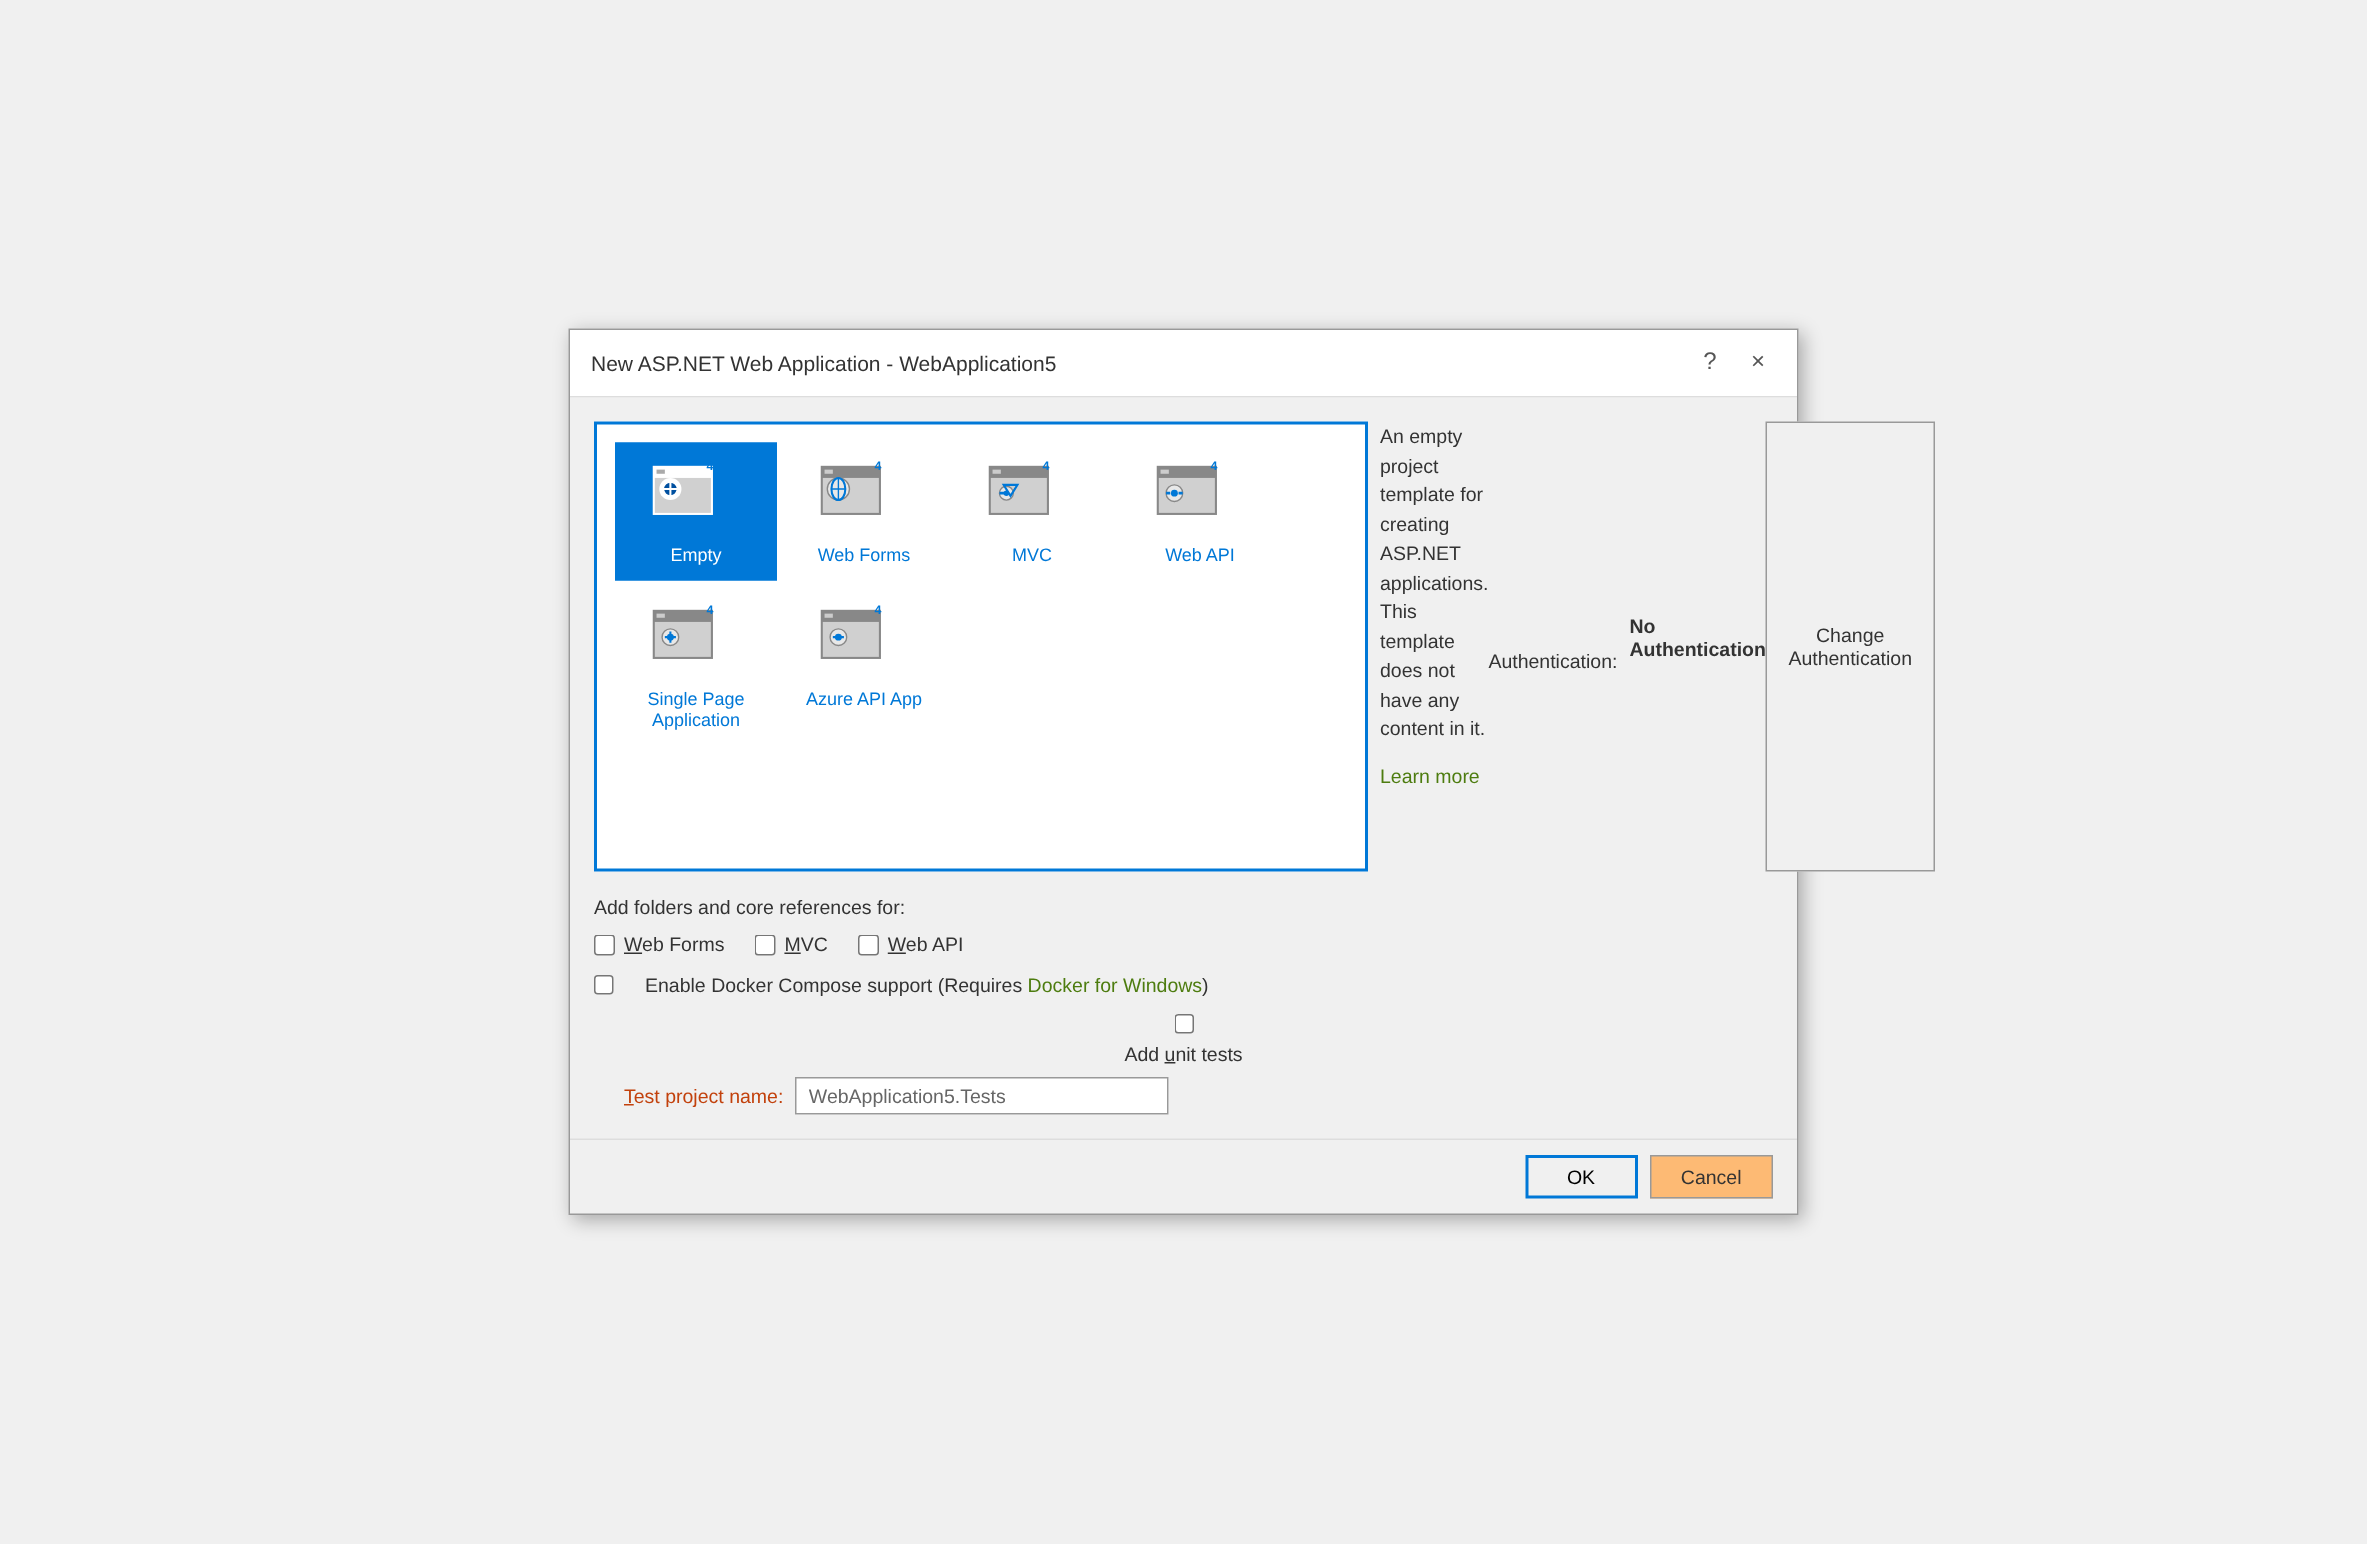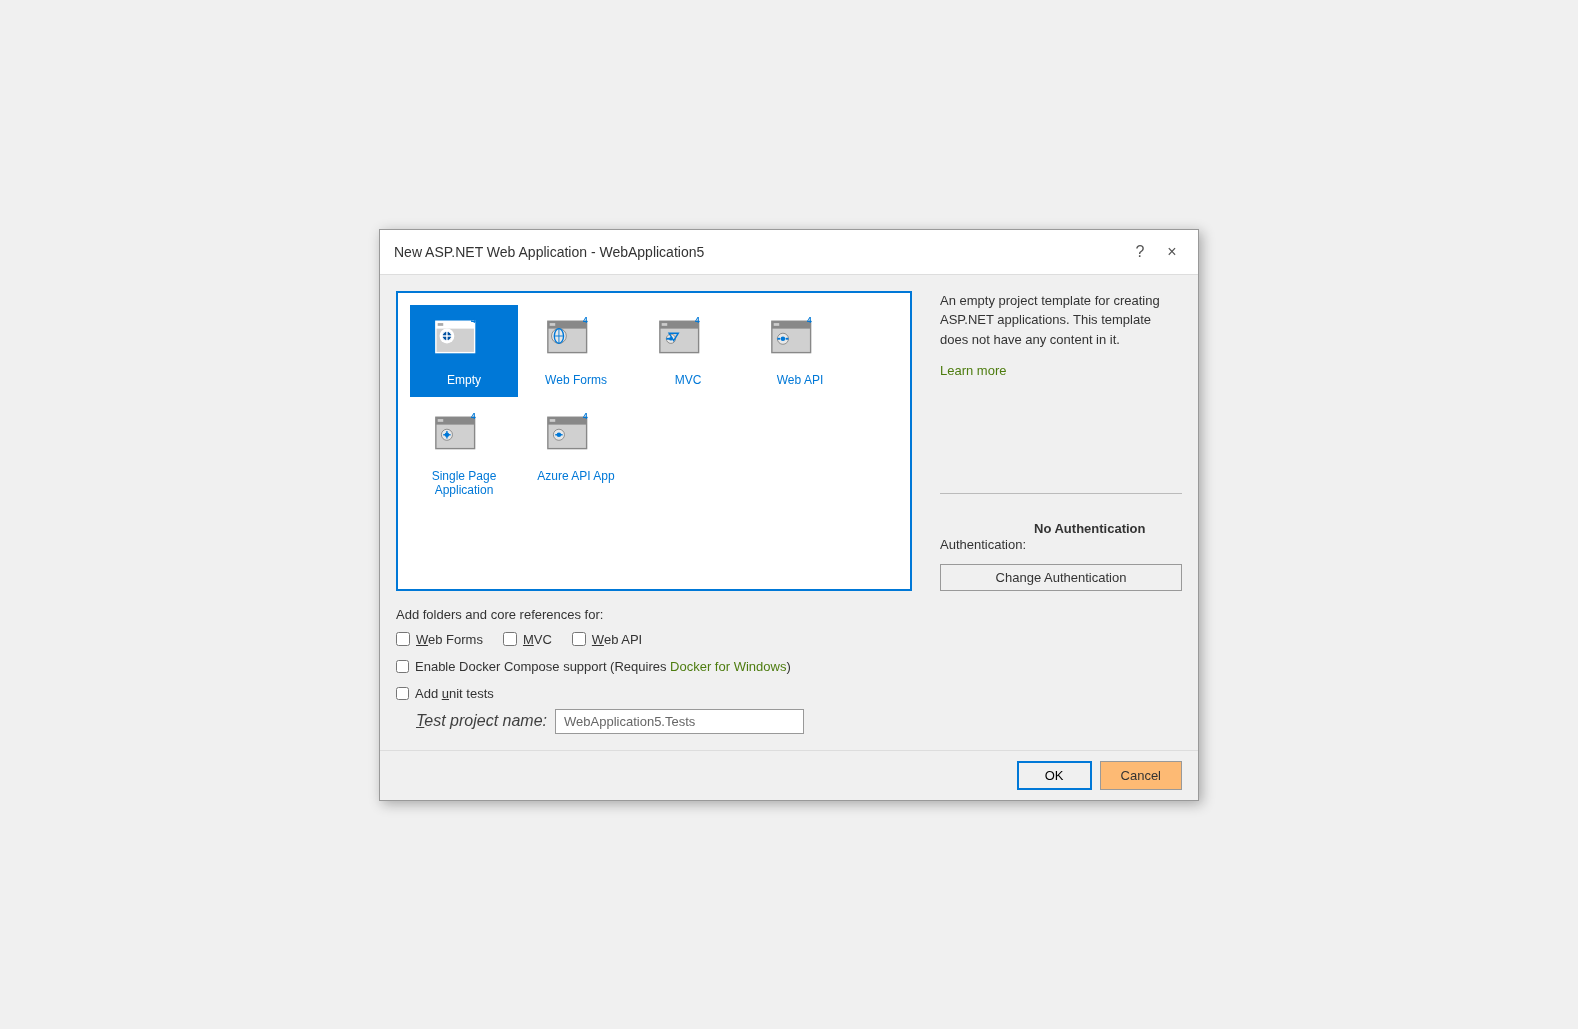--- a/index.html
+++ b/index.html
@@ -52,23 +52,23 @@
       padding: 16px;
     }
     .left-panel {
       flex: 1;
       display: flex;
       flex-direction: column;
       gap: 12px;
     }
     .right-panel {
       width: 270px;
-      padding-left: 28px;
-      display: flex;
-      flex-direction: column;
+      padding-left: 8px;
+      display: flex;
+      flex-direction: row;
     }
     .template-grid-container {
       border: 2px solid #0078d7;
       background: #fff;
       padding: 12px;
       min-height: 300px;
     }
     .template-grid {
       display: flex;
       flex-wrap: wrap;
@@ -165,38 +165,39 @@
     }
     .checkbox-item label {
       cursor: pointer;
       font-size: 13px;
       color: #333;
     }
     .underline { text-decoration: underline; }
     .docker-row {
       display: flex;
       align-items: center;
-      gap: 6px;
+      gap: 21px;
       margin-bottom: 12px;
     }
     .docker-row label { font-size: 13px; color: #333; }
     .unit-test-row {
       display: flex;
       align-items: center;
       gap: 6px;
       margin-bottom: 8px;
+      flex-direction: column;
     }
     .unit-test-row label { font-size: 13px; color: #333; }
     .test-name-row {
       display: flex;
       align-items: center;
       gap: 8px;
       margin-left: 20px;
     }
-    .test-name-row label { font-size: 16px; color: #404040; font-style: italic; }
+    .test-name-row label { font-size: 13px; color: #c2410c; }
     .test-name-input {
       border: 1px solid #999;
       background: #fff;
       padding: 4px 8px;
       font-size: 13px;
       width: 249px;
       color: #666;
     }
     .footer {
       display: flex;

